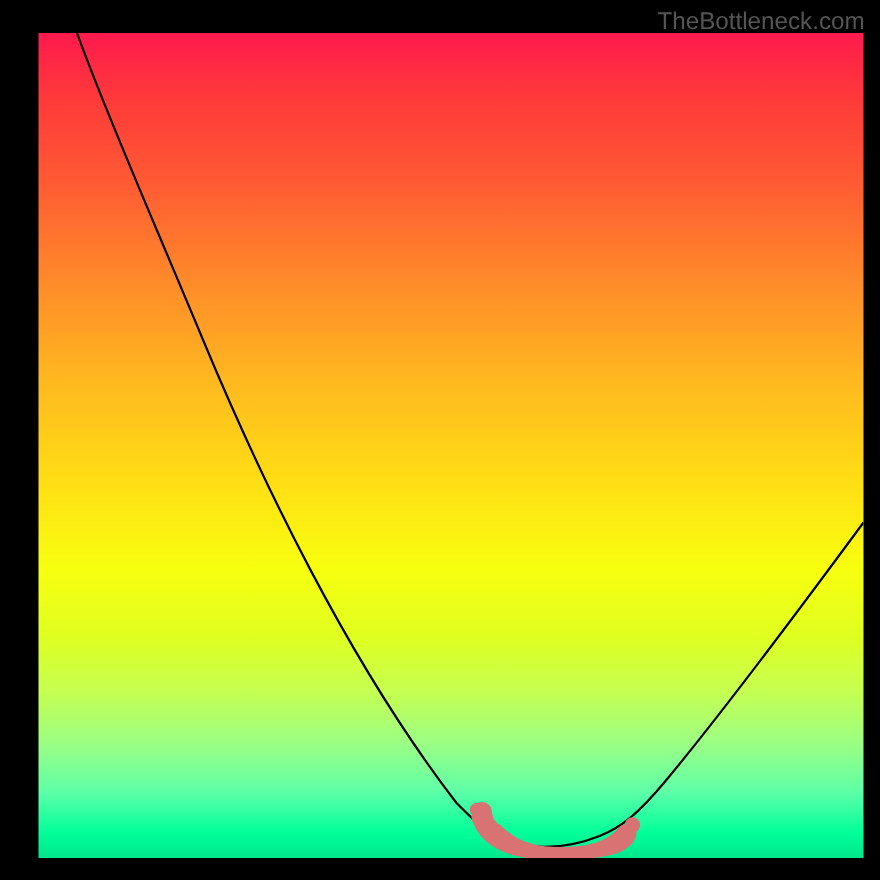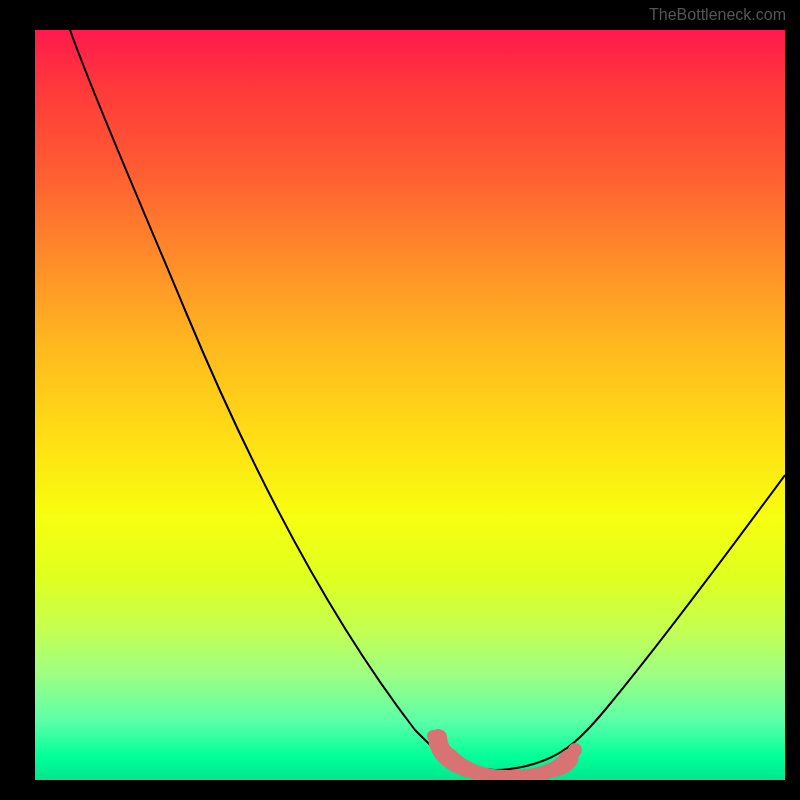--- a/index.html
+++ b/index.html
@@ -9,21 +9,21 @@
     background: #000;
     position: relative;
     overflow: hidden;
     font-family: Arial, sans-serif;
   }
   .watermark {
     position: absolute;
     top: 6px;
     right: 14px;
     color: #555;
-    font-size: 16px;
+    font-size: 22px;
     font-weight: 500;
     z-index: 10;
   }
   .plot-area {
     position: absolute;
     left: 35px;
     top: 30px;
     width: 750px;
     height: 750px;
     background: linear-gradient(to bottom,

